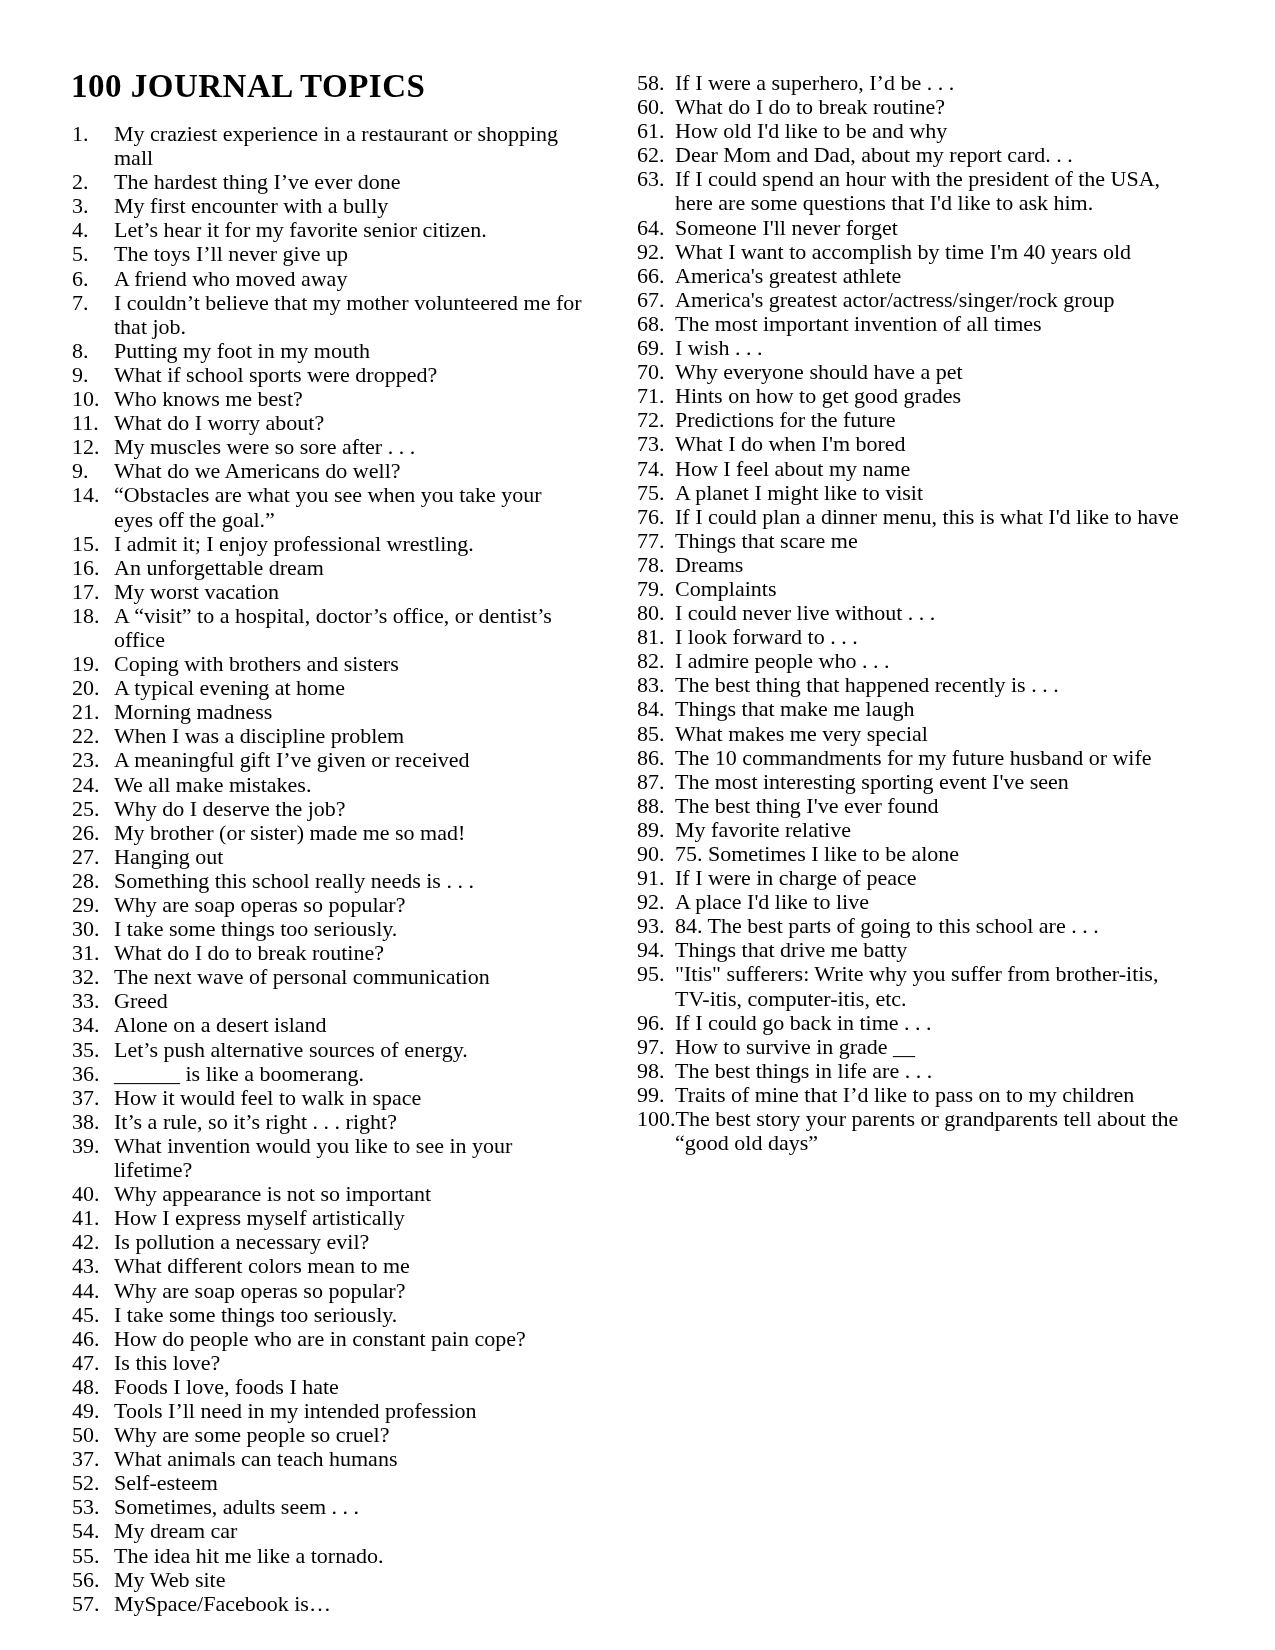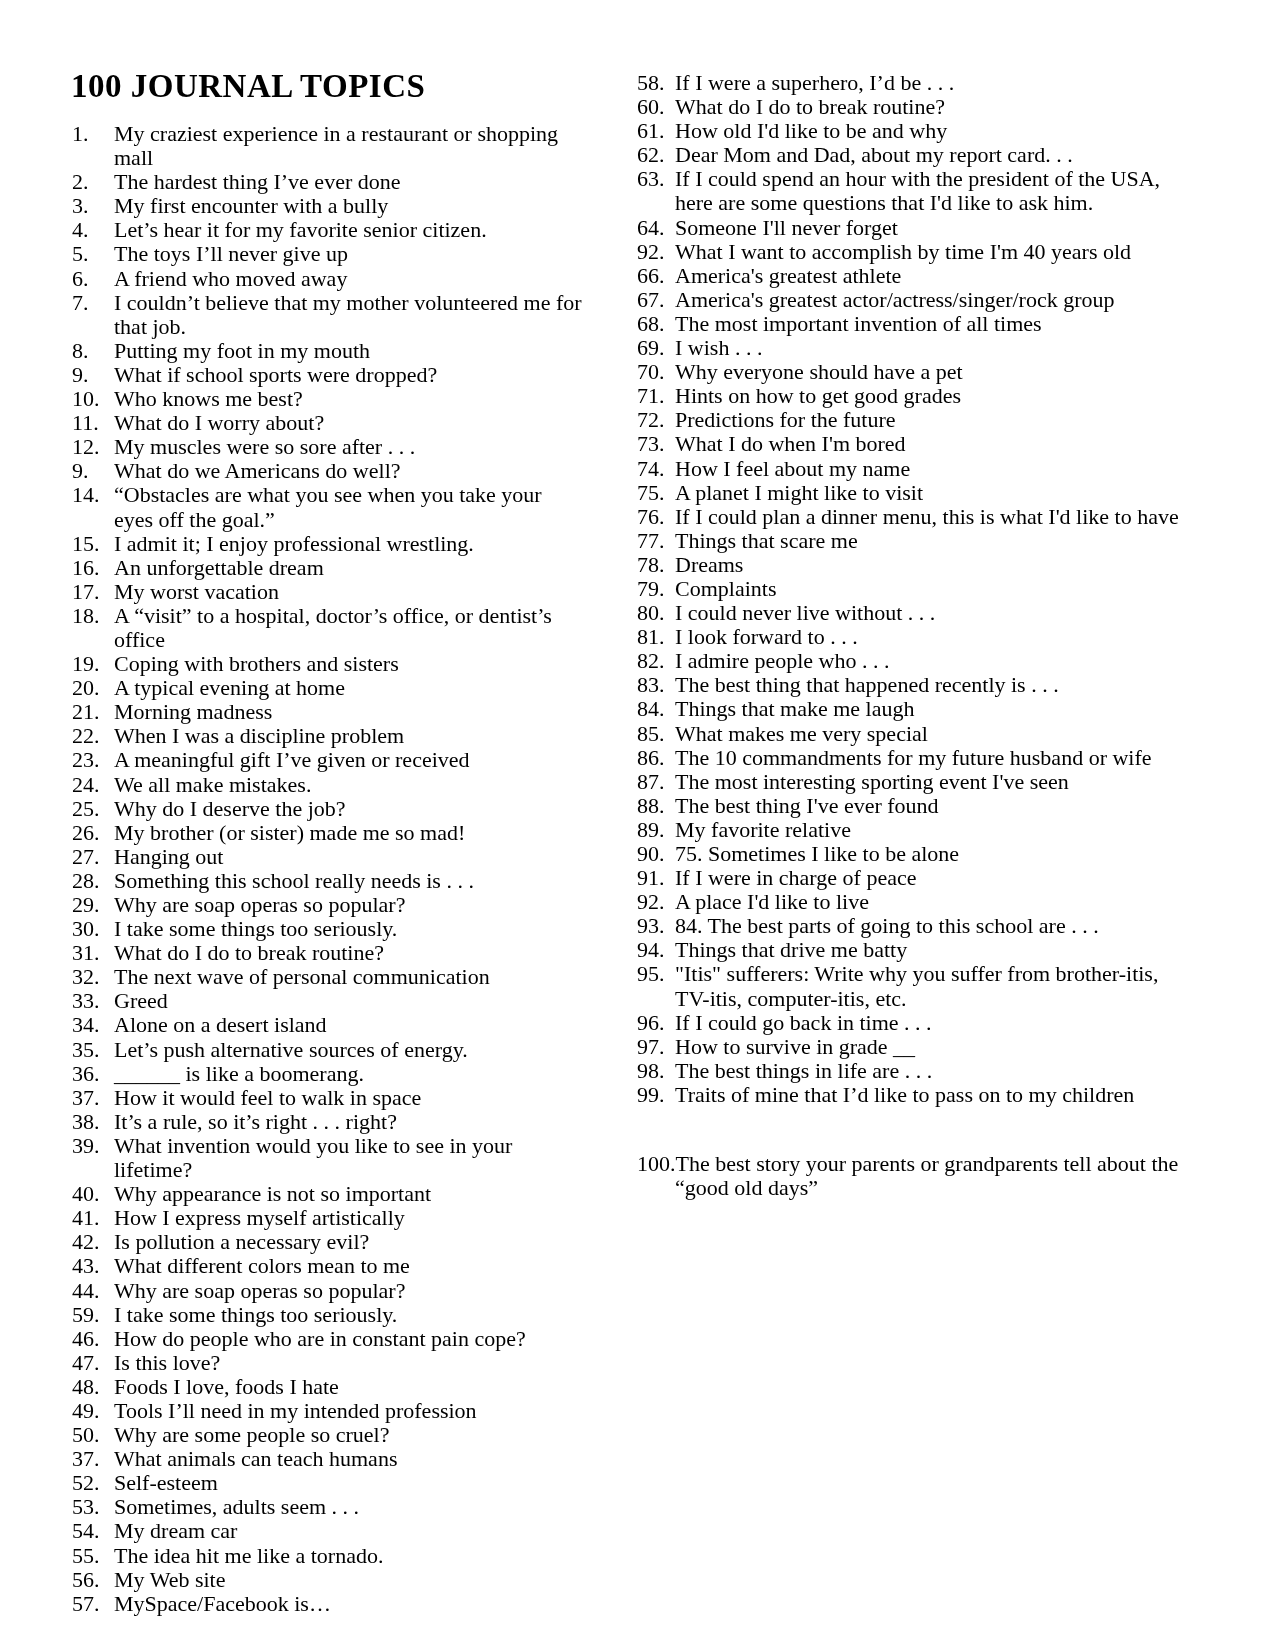--- a/index.html
+++ b/index.html
@@ -57,21 +57,20 @@
   .num {
     display: inline-block;
     width: 42px;
     text-indent: 0;
   }
   .col-right .num {
     width: 38px;
   }
   .num.wide {
     width: auto;
-    margin-top: 45px;
   }
   .txt {
     text-indent: 0;
   }
 </style>
 </head>
 <body>
 
 <div class="page">
   <h1 class="doc-title">100 JOURNAL TOPICS</h1>
@@ -114,21 +113,21 @@
       <div class="item"><span class="num">35.</span><span class="txt">Let’s push alternative sources of energy.</span></div>
       <div class="item"><span class="num">36.</span><span class="txt">______ is like a boomerang.</span></div>
       <div class="item"><span class="num">37.</span><span class="txt">How it would feel to walk in space</span></div>
       <div class="item"><span class="num">38.</span><span class="txt">It’s a rule, so it’s right . . . right?</span></div>
       <div class="item"><span class="num">39.</span><span class="txt">What invention would you like to see in your lifetime?</span></div>
       <div class="item"><span class="num">40.</span><span class="txt">Why appearance is not so important</span></div>
       <div class="item"><span class="num">41.</span><span class="txt">How I express myself artistically</span></div>
       <div class="item"><span class="num">42.</span><span class="txt">Is pollution a necessary evil?</span></div>
       <div class="item"><span class="num">43.</span><span class="txt">What different colors mean to me</span></div>
       <div class="item"><span class="num">44.</span><span class="txt">Why are soap operas so popular?</span></div>
-      <div class="item"><span class="num">59.</span><span class="txt">I take some things too seriously.</span></div>
+      <div class="item"><span class="num">45.</span><span class="txt">I take some things too seriously.</span></div>
       <div class="item"><span class="num">46.</span><span class="txt">How do people who are in constant pain cope?</span></div>
       <div class="item"><span class="num">47.</span><span class="txt">Is this love?</span></div>
       <div class="item"><span class="num">48.</span><span class="txt">Foods I love, foods I hate</span></div>
       <div class="item"><span class="num">49.</span><span class="txt">Tools I’ll need in my intended profession</span></div>
       <div class="item"><span class="num">50.</span><span class="txt">Why are some people so cruel?</span></div>
       <div class="item"><span class="num">37.</span><span class="txt">What animals can teach humans</span></div>
       <div class="item"><span class="num">52.</span><span class="txt">Self-esteem</span></div>
       <div class="item"><span class="num">53.</span><span class="txt">Sometimes, adults seem . . .</span></div>
       <div class="item"><span class="num">54.</span><span class="txt">My dream car</span></div>
       <div class="item"><span class="num">55.</span><span class="txt">The idea hit me like a tornado.</span></div>

